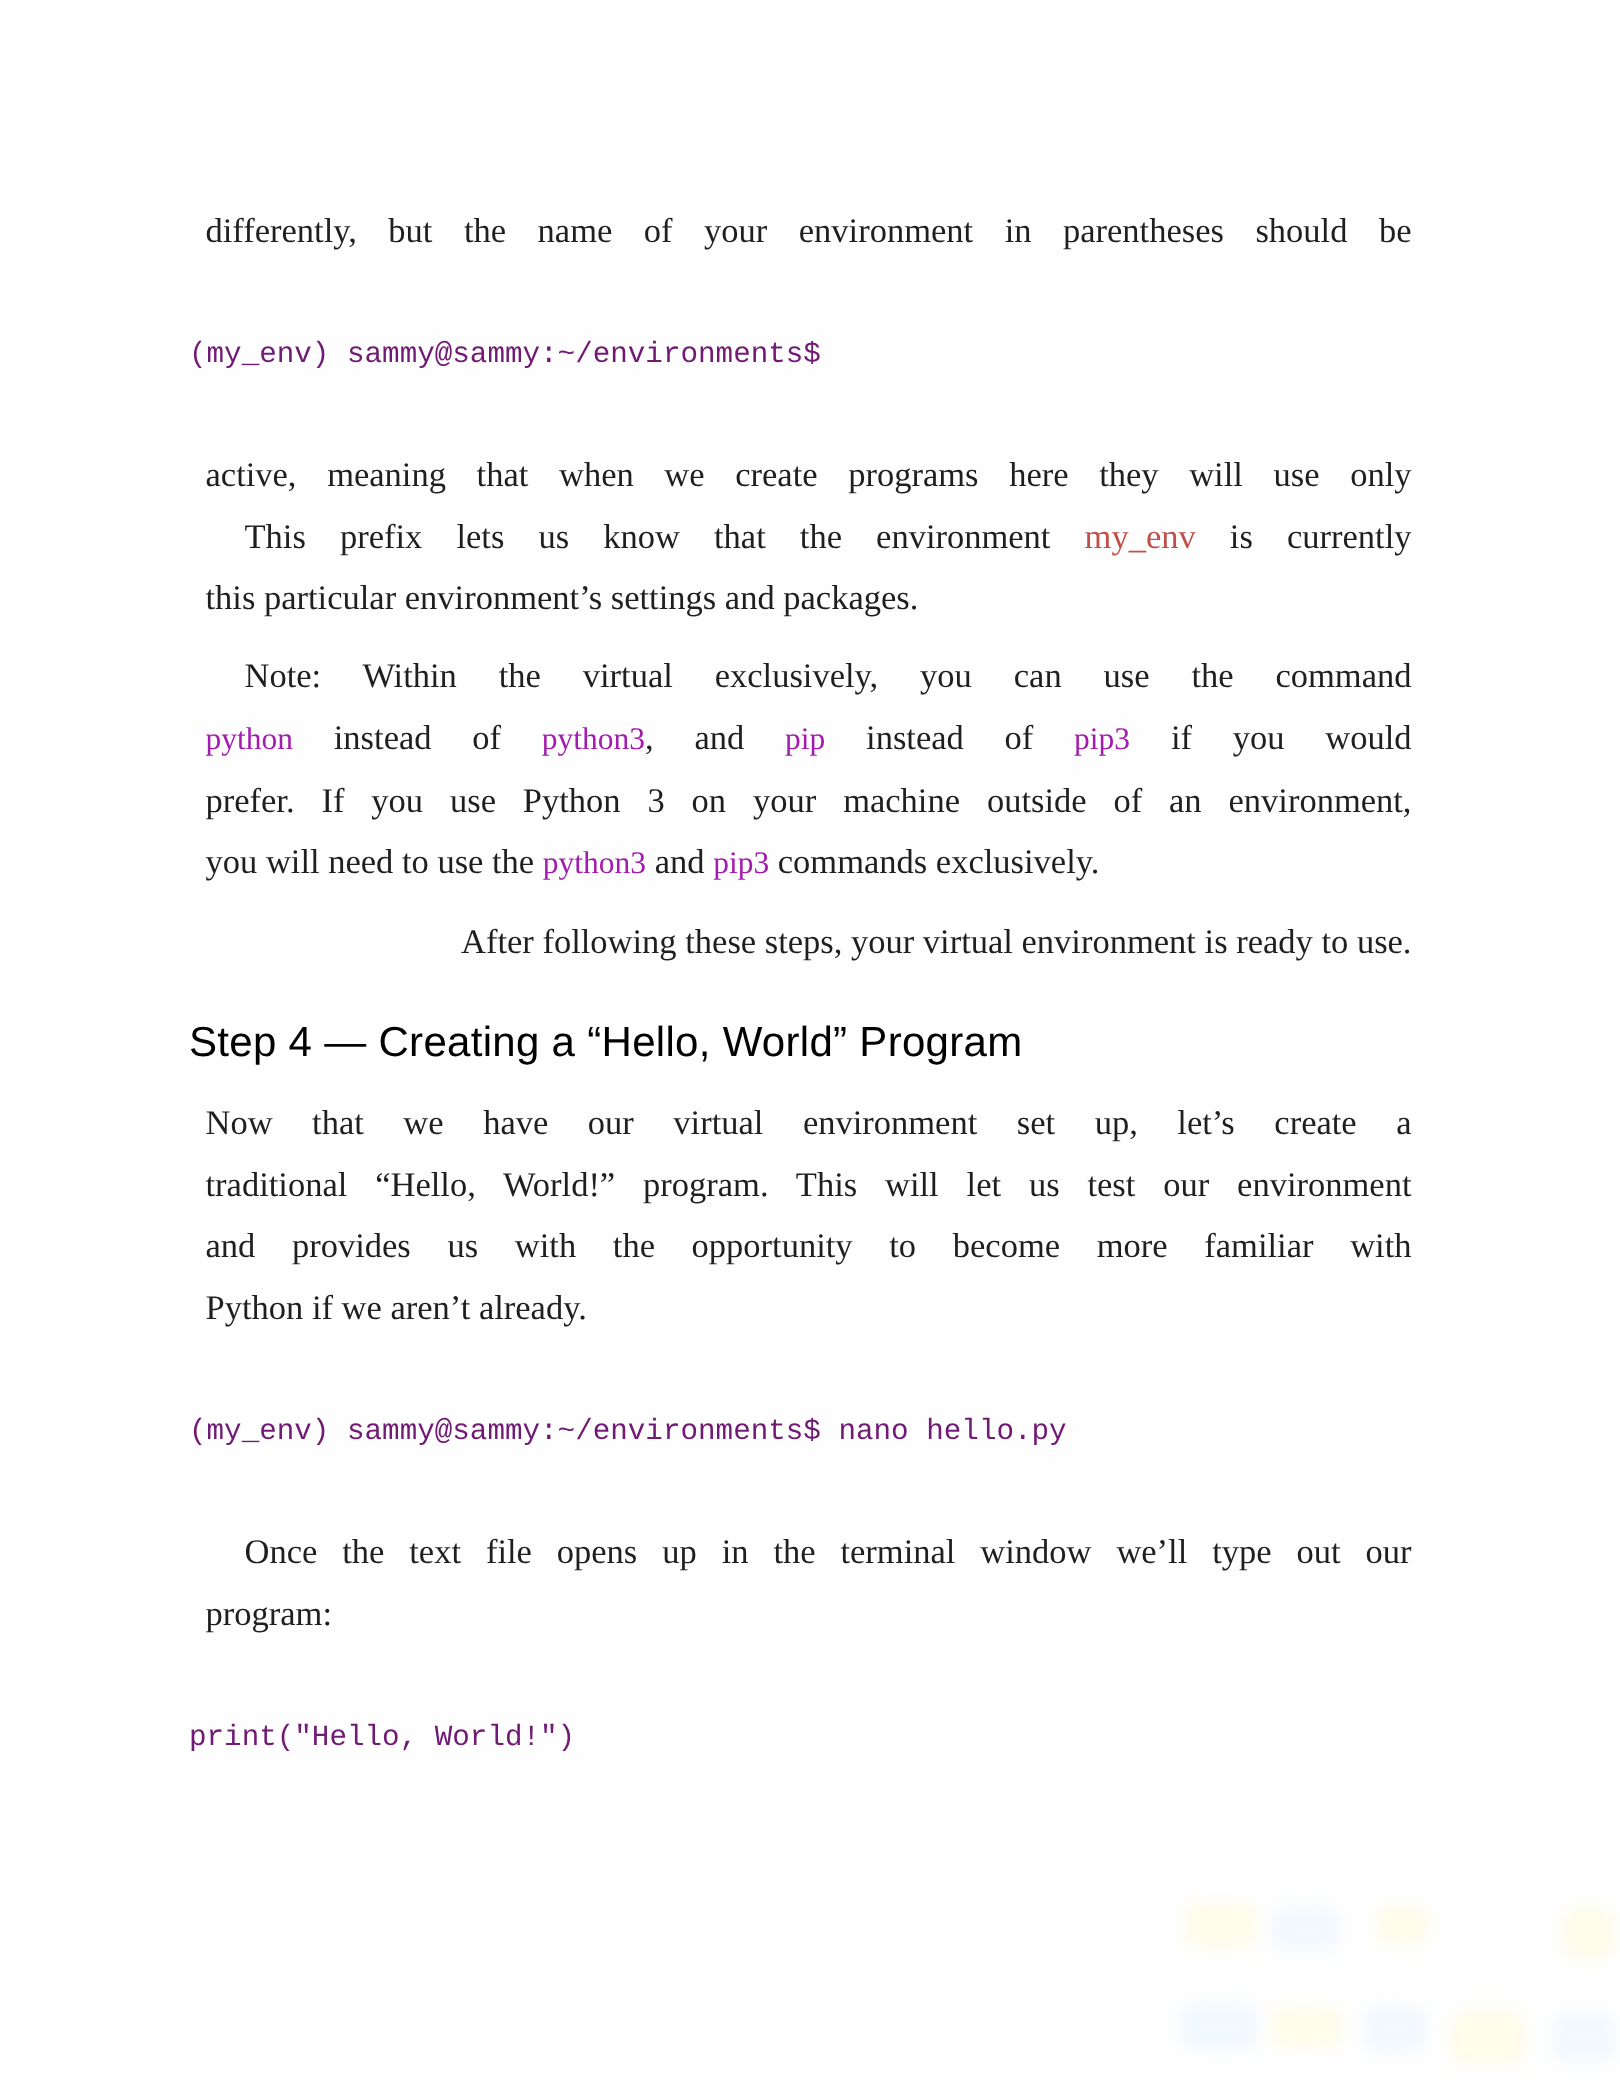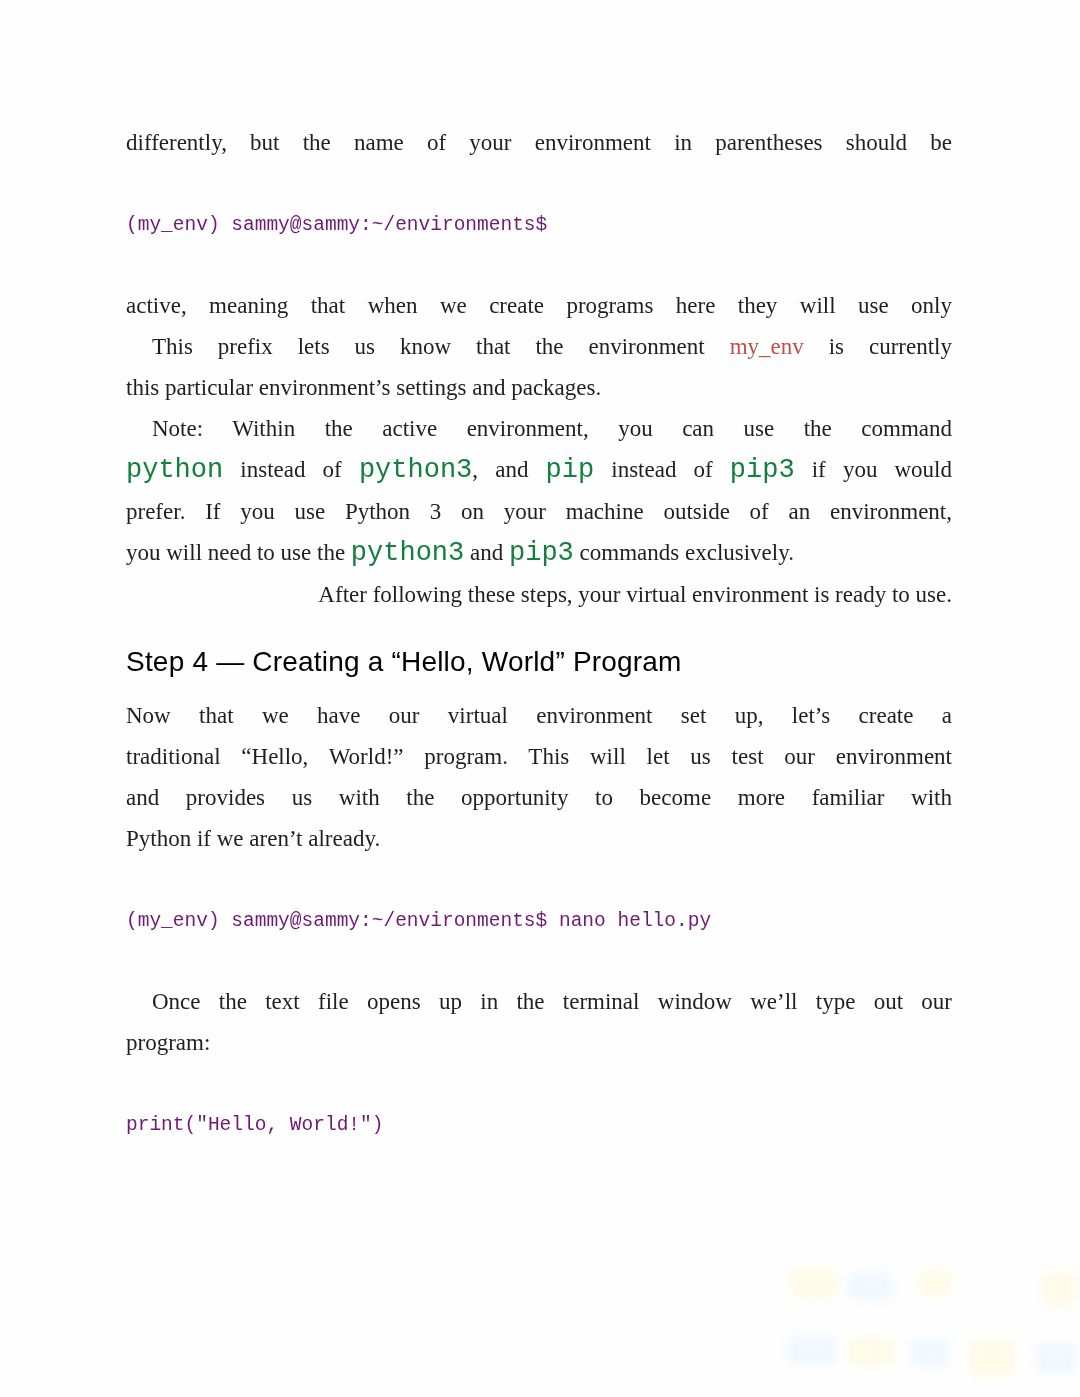--- a/index.html
+++ b/index.html
@@ -10,35 +10,35 @@
     color:#1f1f1f;
     font-family:"Liberation Serif", serif;
     overflow:hidden;
   }
   .page-content {
     position:absolute;
     left:126px;
     top:122px;
     width:826px;
   }
-  .paragraph { margin:0; }
+  .paragraph { margin:11px; }
   .line {
     font-size:23px;
     line-height:41px;
   }
   .line.just {
     text-align:justify;
     text-align-last:justify;
   }
   .line.indent { text-indent:26px;text-align:right; }
   .iserif { }
   .icode {
-    font-family:Liberation Mono, monospace;
-    font-size:27px;
-    color:#15803d;
+    font-family:Liberation Serif, serif;
+    font-size:21px;
+    color:#a21caf;
   }
   .ilink {
     color:#c0504a;
     cursor:pointer;
   }
   .code-block {
     font-family:"Liberation Mono", monospace;
     font-size:19.5px;
     line-height:28px;
     color:#701a75;
@@ -80,21 +80,21 @@
     <div class="paragraph">
       <div class="line just"><span class="iserif">differently, but the name of your environment in parentheses should be</span></div>
     </div>
     <pre class="code-block">(my_env) sammy@sammy:~/environments$</pre>
     <div class="paragraph">
       <div class="line just"><span class="iserif">active, meaning that when we create programs here they will use only</span></div>
       <div class="line just indent"><span class="iserif">This prefix lets us know that the environment </span><span class="ilink">my_env</span><span class="iserif"> is currently</span></div>
       <div class="line"><span class="iserif">this particular environment’s settings and packages.</span></div>
     </div>
     <div class="paragraph">
-      <div class="line just indent"><span class="iserif">Note: Within the active environment, you can use the command</span></div>
+      <div class="line just indent"><span class="iserif">Note: Within the virtual exclusively, you can use the command</span></div>
       <div class="line just"><span class="icode">python</span><span class="iserif"> instead of </span><span class="icode">python3</span><span class="iserif">, and </span><span class="icode">pip</span><span class="iserif"> instead of </span><span class="icode">pip3</span><span class="iserif"> if you would</span></div>
       <div class="line just"><span class="iserif">prefer. If you use Python 3 on your machine outside of an environment,</span></div>
       <div class="line"><span class="iserif">you will need to use the </span><span class="icode">python3</span><span class="iserif"> and </span><span class="icode">pip3</span><span class="iserif"> commands exclusively.</span></div>
     </div>
     <div class="paragraph">
       <div class="line indent"><span class="iserif">After following these steps, your virtual environment is ready to use.</span></div>
     </div>
     <h2 class="section-heading">Step 4 — Creating a “Hello, World” Program</h2>
     <div class="paragraph">
       <div class="line just"><span class="iserif">Now that we have our virtual environment set up, let’s create a</span></div>

